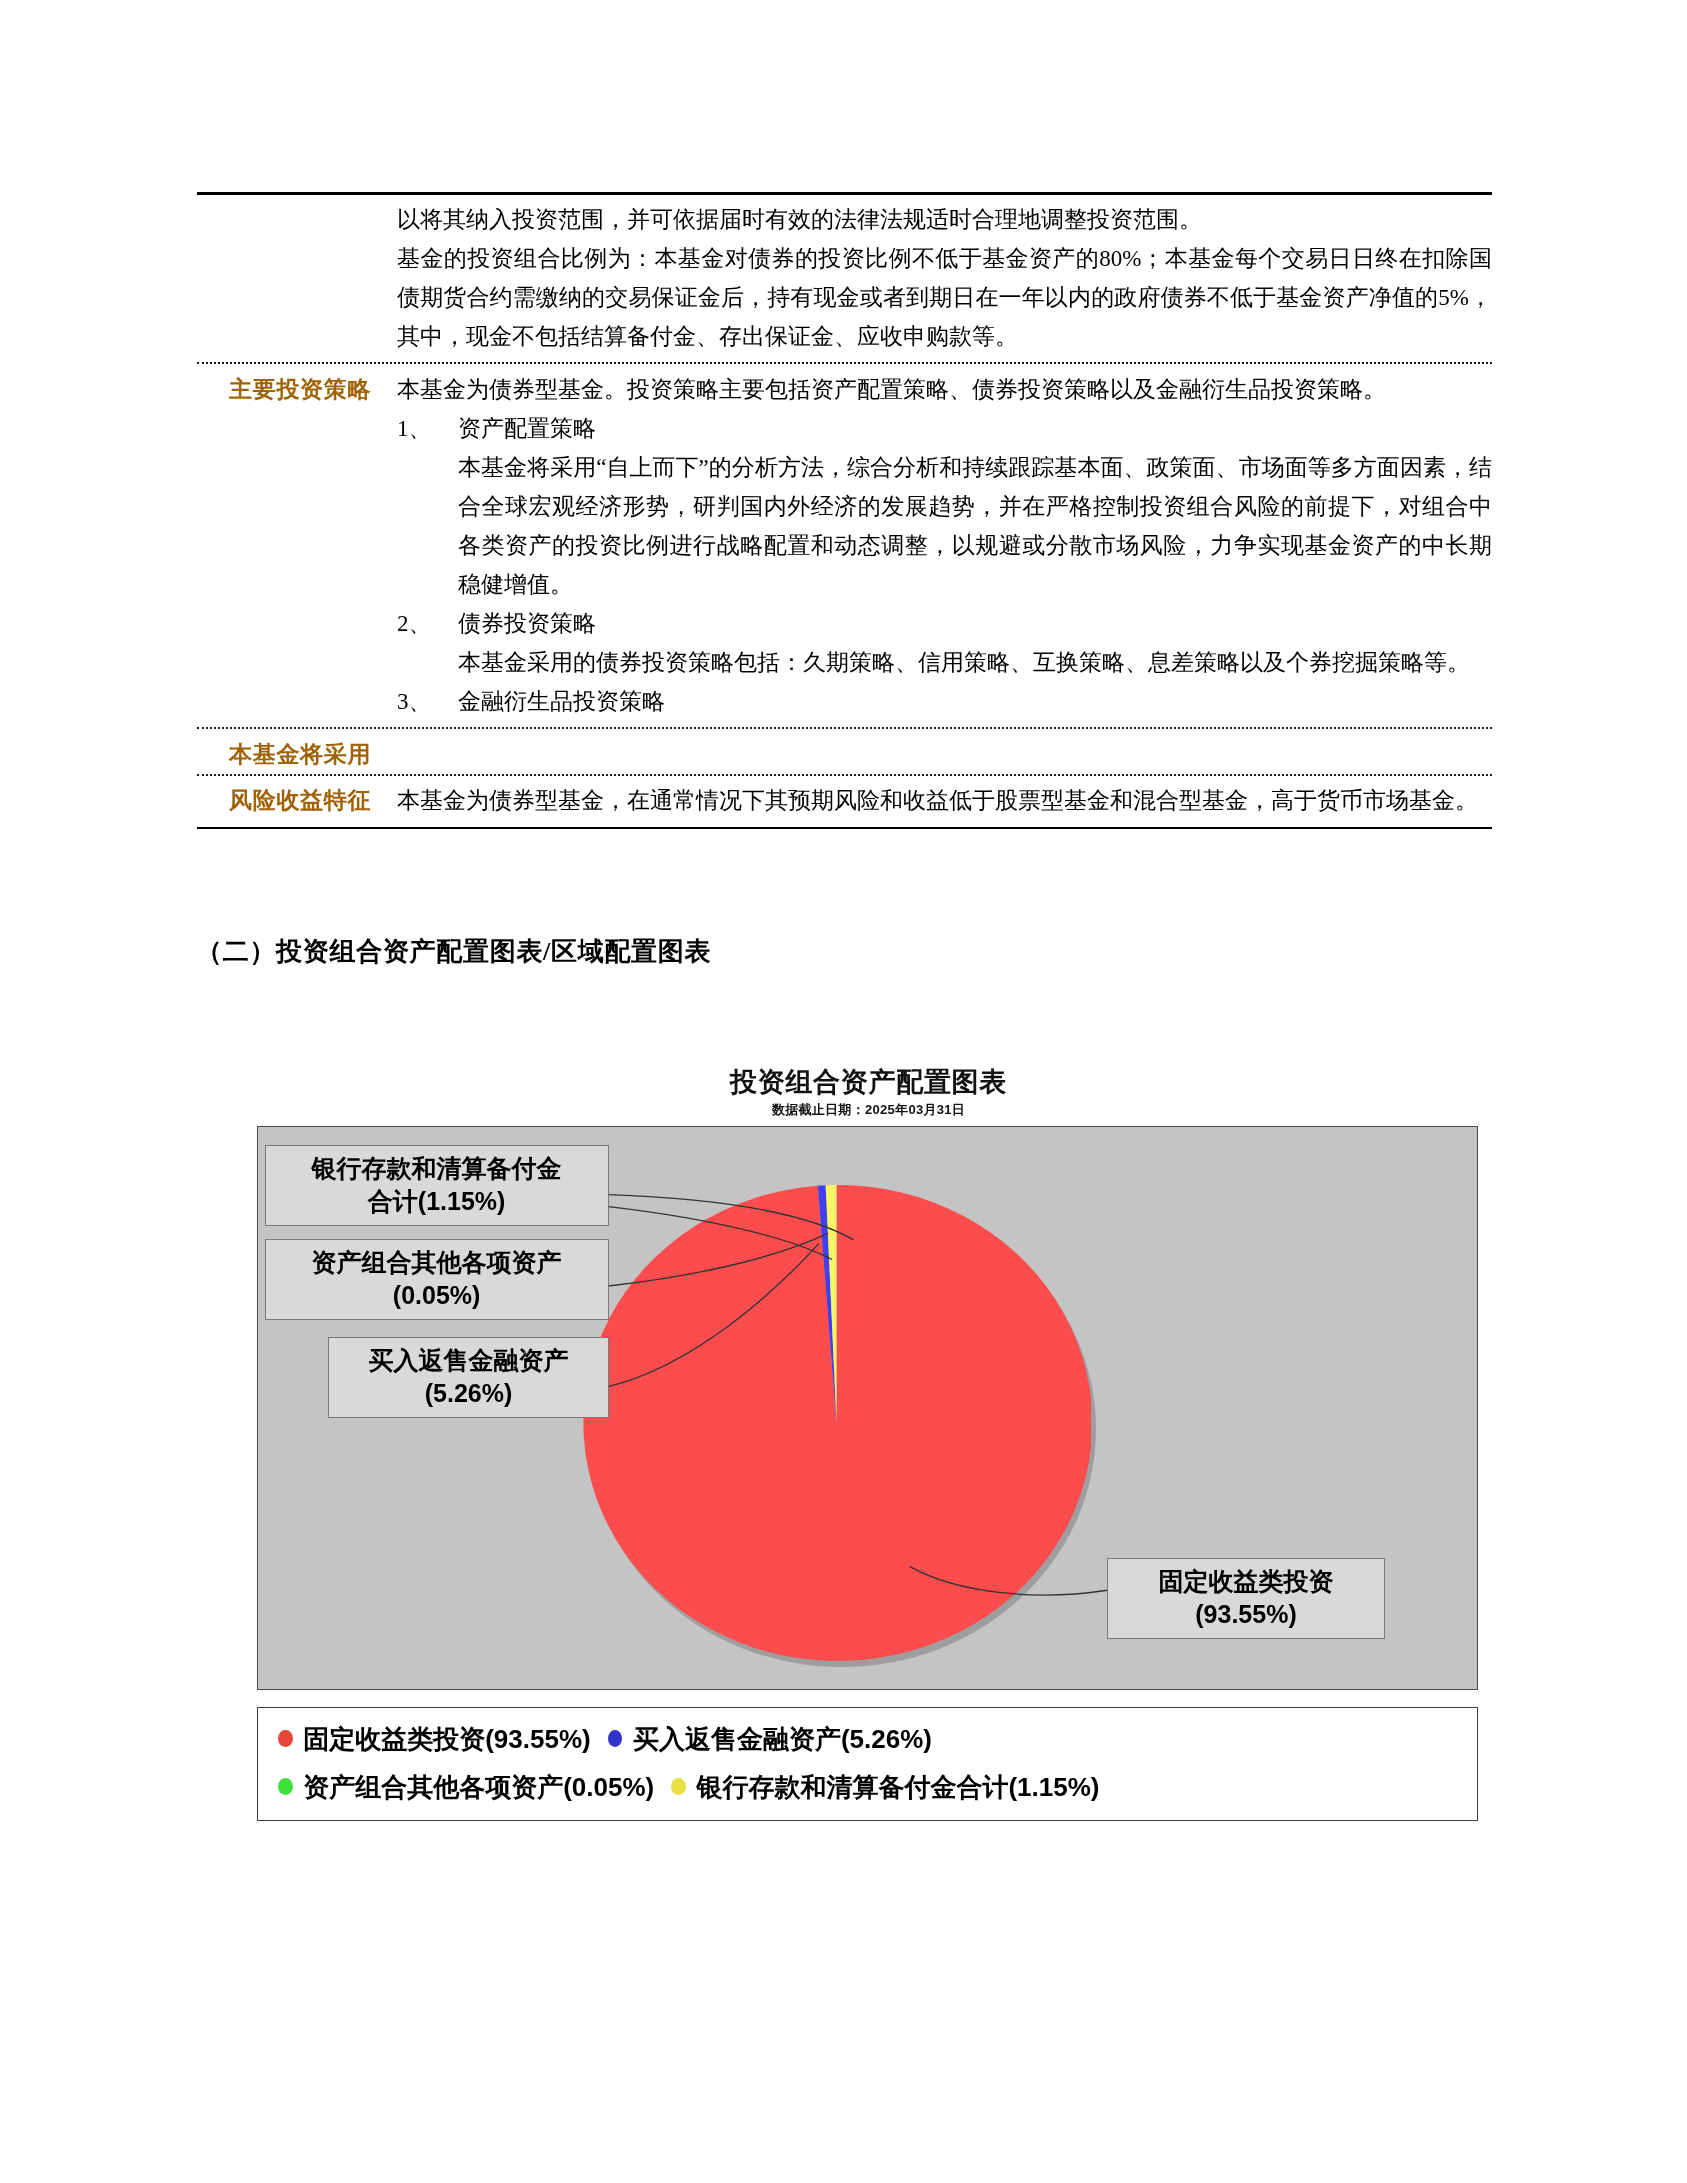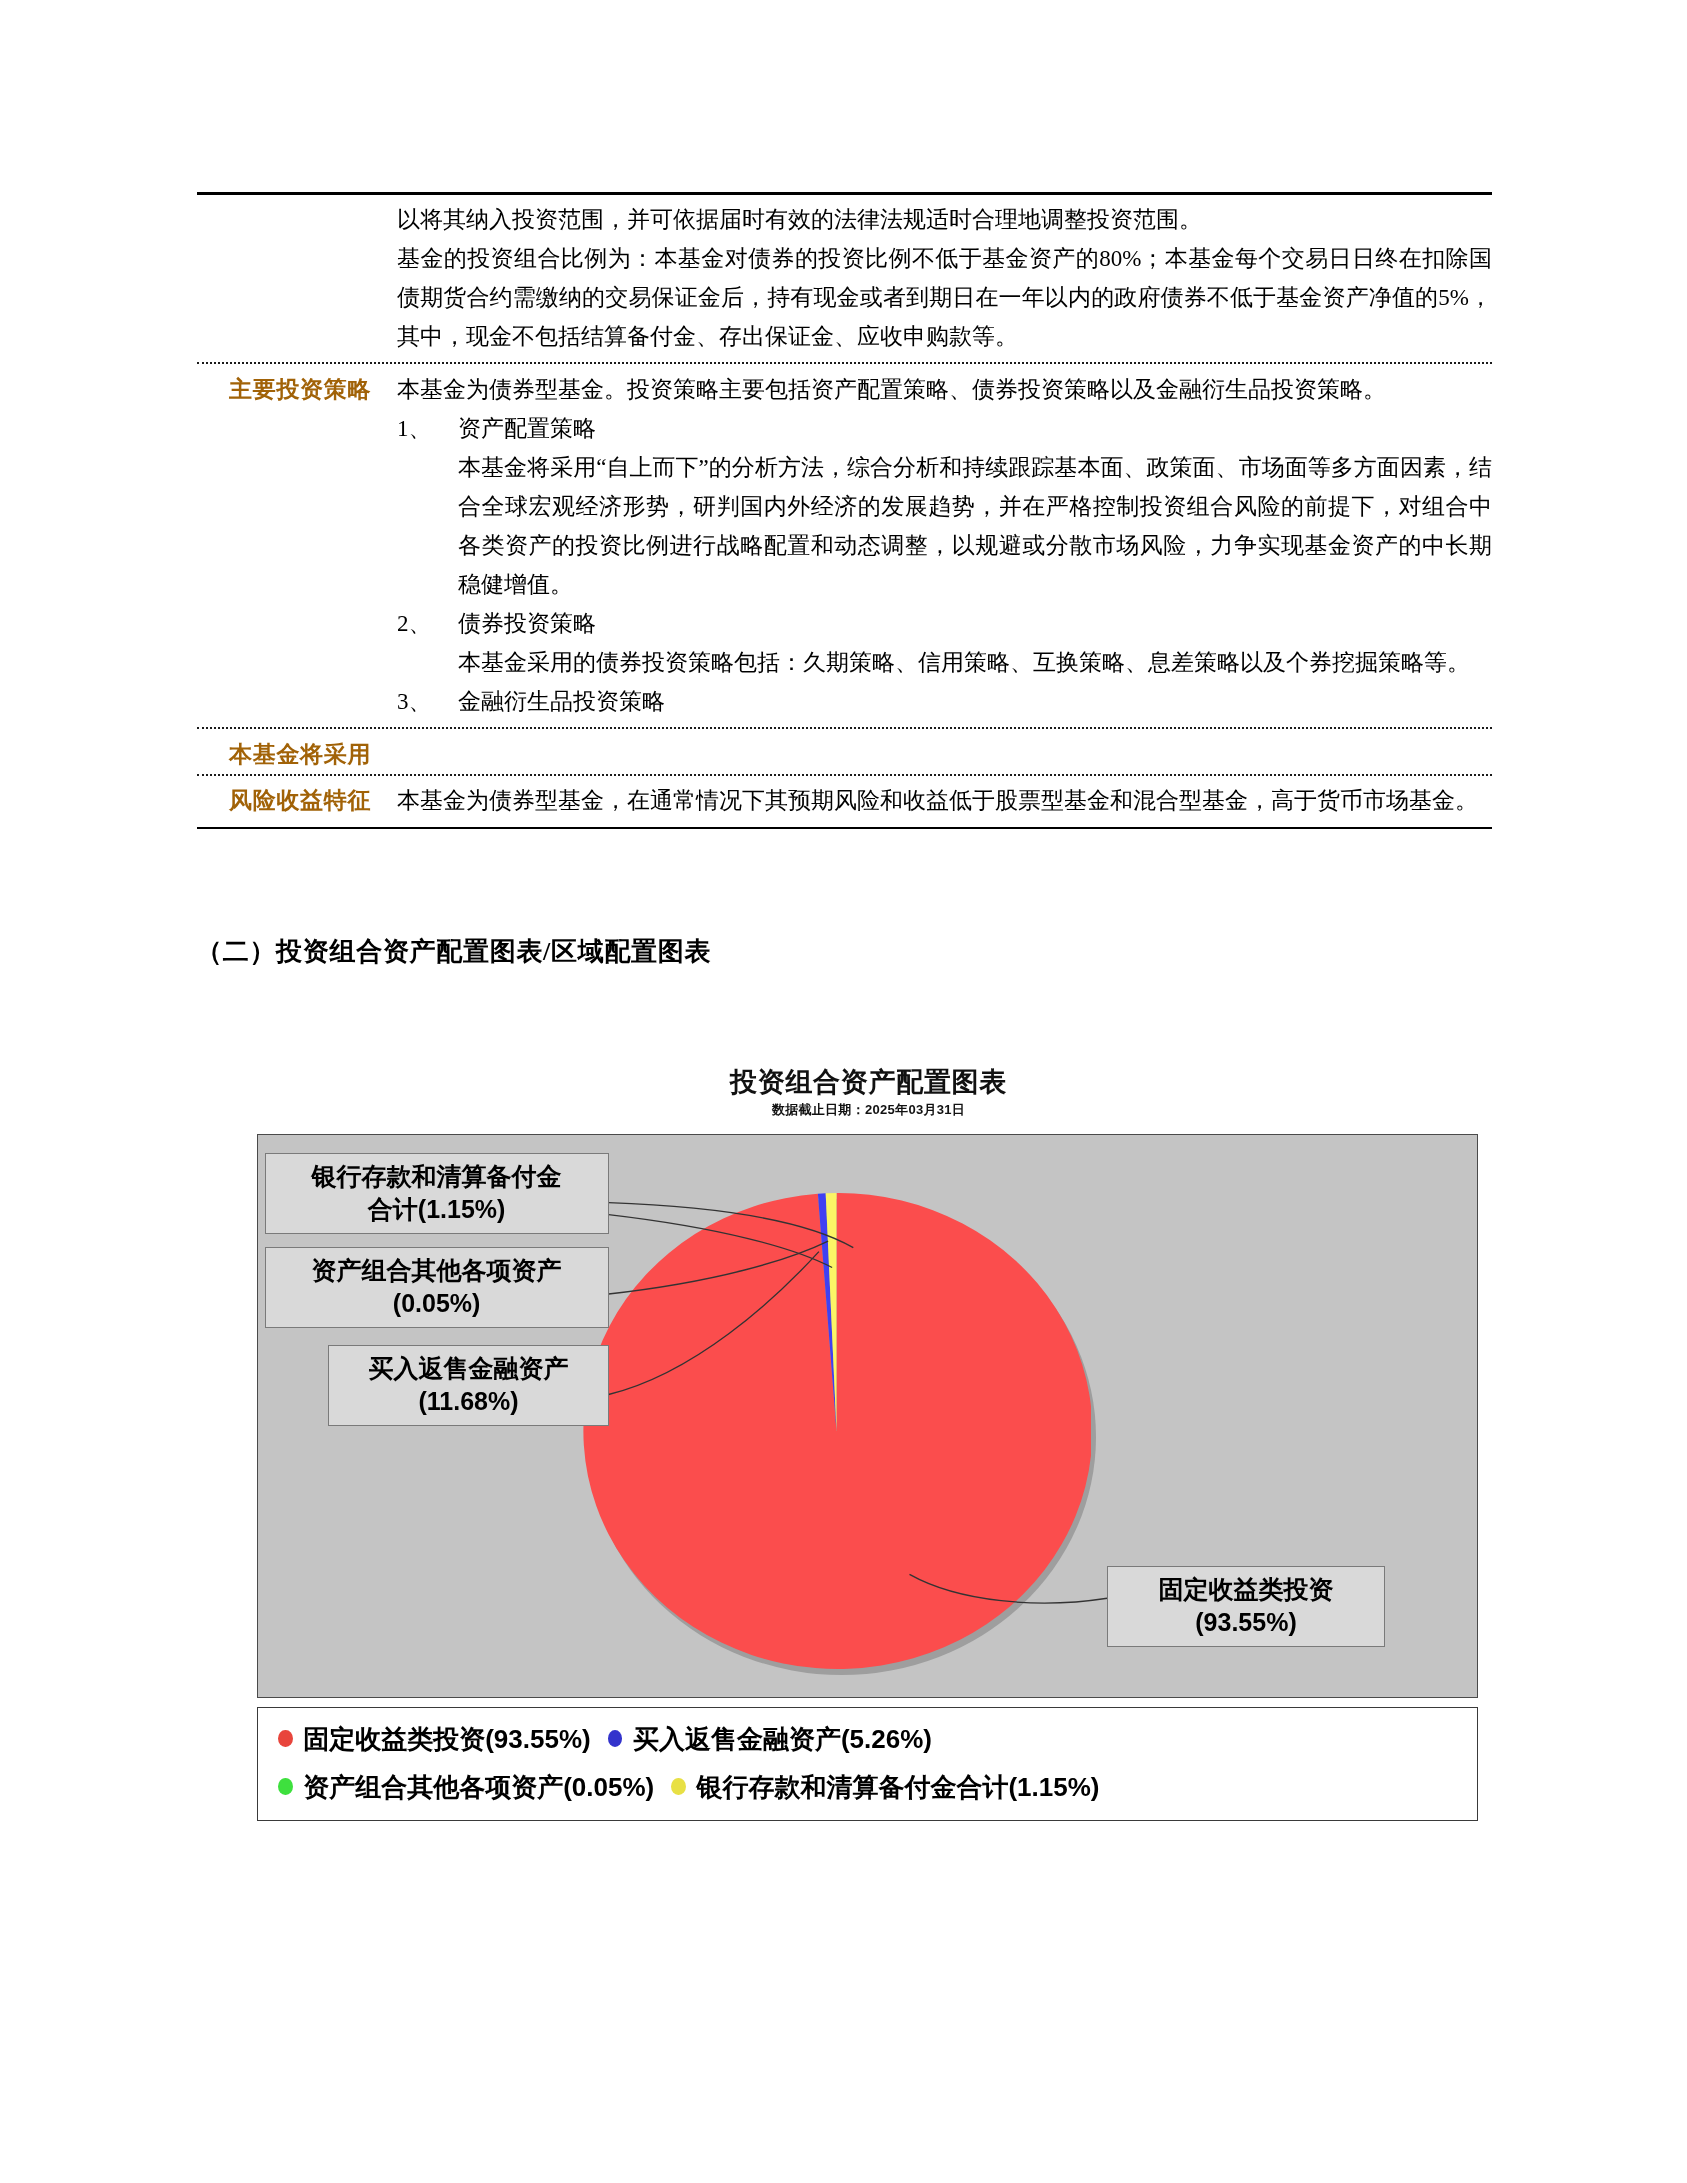--- a/index.html
+++ b/index.html
@@ -68,21 +68,21 @@
     font-weight:bold;font-size:27px;line-height:33px;color:#111;
     letter-spacing:0.7px;
   }
   .chart-sub{
     text-align:center;
     font-family:"Liberation Sans","DejaVu Sans",sans-serif;
     font-weight:bold;font-size:13px;line-height:22.5px;color:#111;
     letter-spacing:0.3px;
   }
   .plot{
-    position:relative;margin-top:12px;
+    position:relative;margin-top:4px;
     width:1221px;height:564px;
     background:#c4c4c4;
     border:1.3px solid #4a4a4a;
     box-sizing:border-box;
     overflow:hidden;
   }
   .pieholder{
     position:absolute;left:324px;top:58px;width:509px;height:476px;
   }
   .pieshadow{
@@ -237,21 +237,21 @@
         <span>合计(1.15%)</span>
       </div>
 
       <div class="callout co-b">
         <span>资产组合其他各项资产</span><br>
         <span>(0.05%)</span>
       </div>
 
       <div class="callout co-c">
         <span>买入返售金融资产</span><br>
-        <span>(11.68%)</span>
+        <span>(5.26%)</span>
       </div>
 
       <div class="callout co-d">
         <span>固定收益类投资</span><br>
         <span>(93.55%)</span>
       </div>
 
     </div>
   </div>
 

